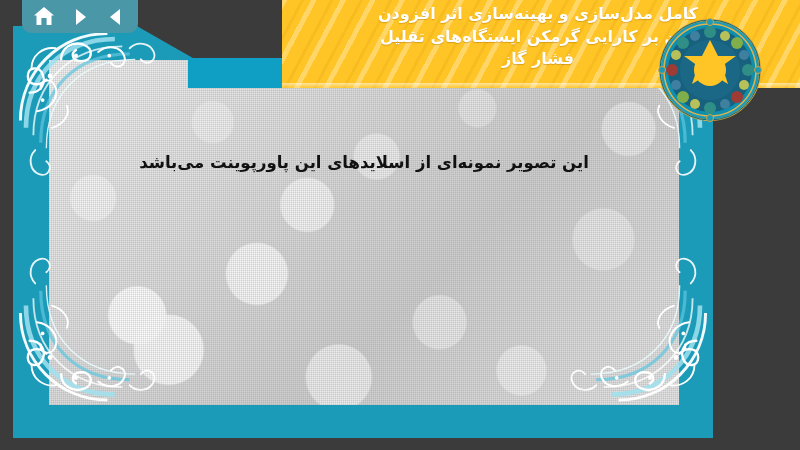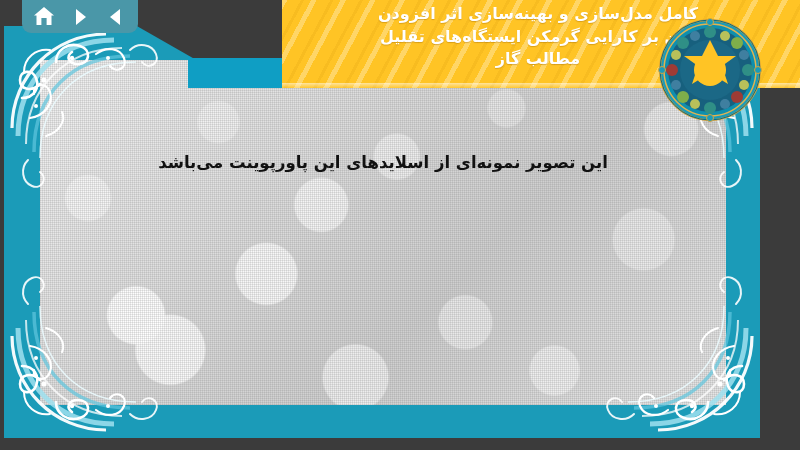--- a/index.html
+++ b/index.html
@@ -42,23 +42,23 @@
     justify-content: center;
     cursor: pointer;
     background: none;
     border: none;
   }
   .nav-btn svg { display: block; }
 
   
   #slide {
     position: absolute;
-    left: 4px;
+    left: 13px;
     top: 26px;
-    width: 756px;
+    width: 700px;
     height: 412px;
     overflow: hidden;
     background: #ec4899;
   }
 
   
   #slide-frame-bg {
     position: absolute;
     inset: 0;
     background: #1b9bb8;
@@ -249,21 +249,21 @@
     </div>
   </div>
 
   <div id="banner-wedge"></div>
   <div id="banner-dark-ledge"></div>
 
   <div id="title-banner">
     <div id="title-text">
       <span class="tline">کامل مدل‌سازی و بهینه‌سازی اثر افزودن</span>
       <span class="tline">فین بر کارایی گرمکن ایستگاه‌های تقلیل</span>
-      <span class="tline">مطالب گاز</span>
+      <span class="tline">فشار گاز</span>
     </div>
   </div>
 
   <svg id="medallion" viewBox="0 0 104 104">
     <circle cx="52" cy="52" r="50" fill="#1b9bb8" stroke="#d8a33a" stroke-width="2"></circle>
     <circle cx="52" cy="52" r="46" fill="#0f8fae" stroke="#e0b351" stroke-width="1.5"></circle>
     <circle cx="52" cy="52" r="42" fill="#17607e"></circle>
     <g>
       <circle cx="52" cy="14" r="6" fill="#2f8f86"></circle>
       <circle cx="79" cy="25" r="6" fill="#7fae4a"></circle>

